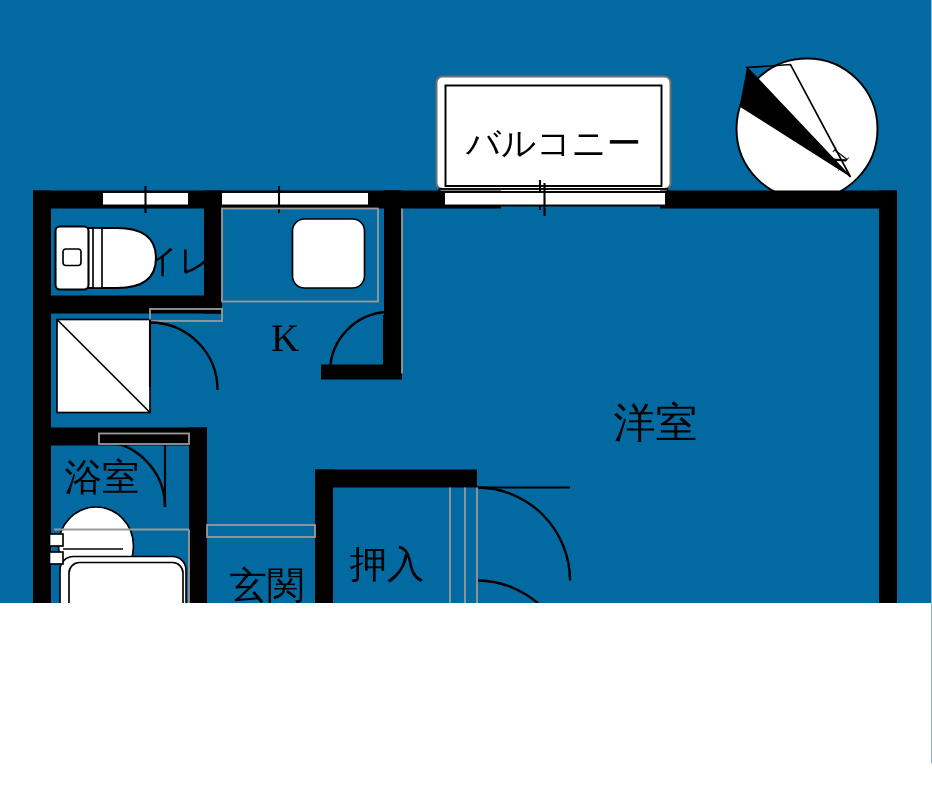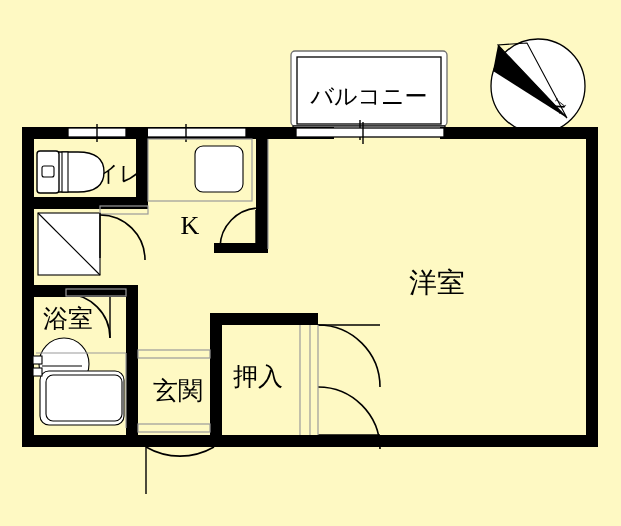--- a/index.html
+++ b/index.html
@@ -7,22 +7,22 @@
     margin: 0;
     padding: 0;
     background: #ffffff;
   }
   body {
     font-family: "Liberation Sans", sans-serif;
   }
   #floorplan-root {
     position: relative;
     width: 621px;
-    height: 526px;
-    background: #fef9c3;
+    height: 402px;
+    background: #0369a1;
     overflow: hidden;
   }
   #floorplan-svg {
     position: absolute;
     left: 0;
     top: 0;
     width: 621px;
     height: 526px;
     display: block;
   }

